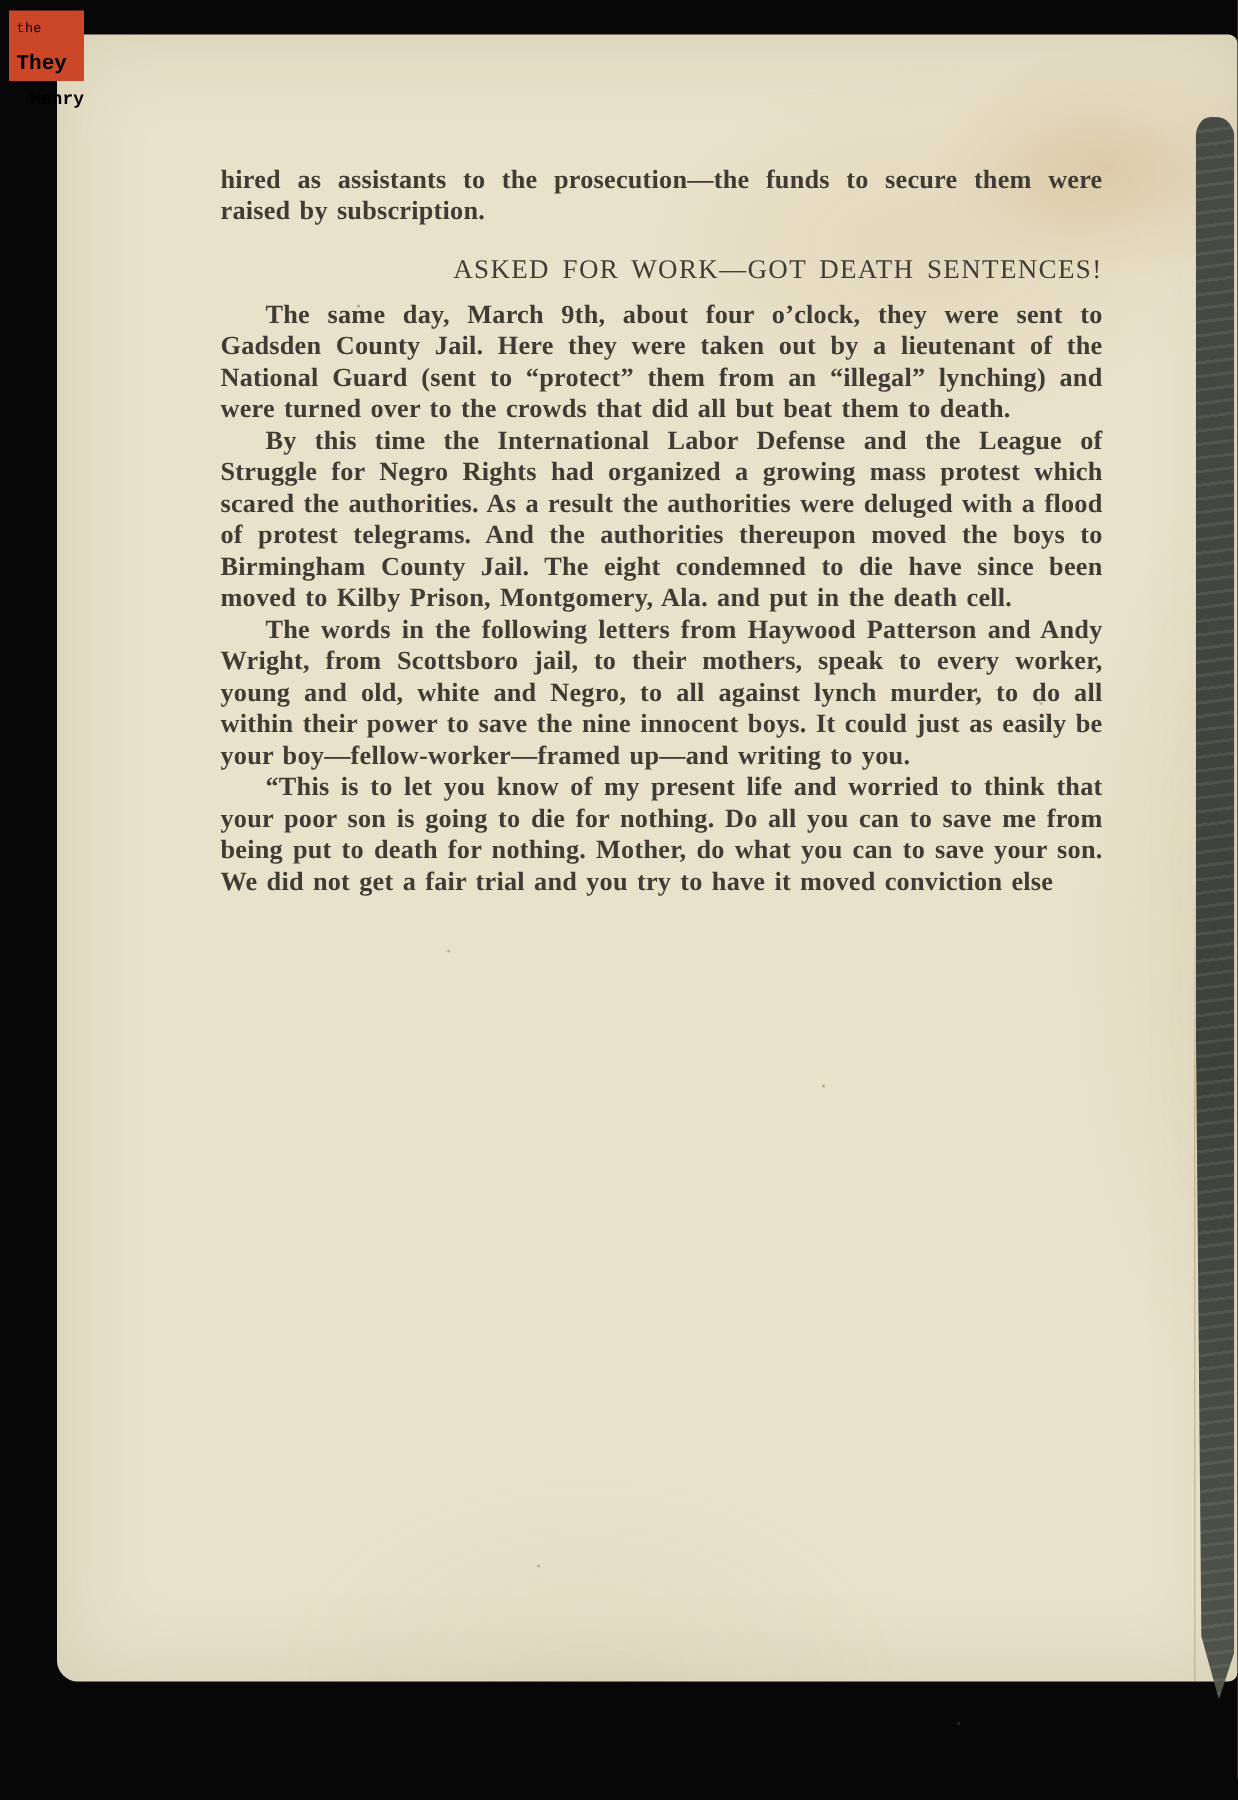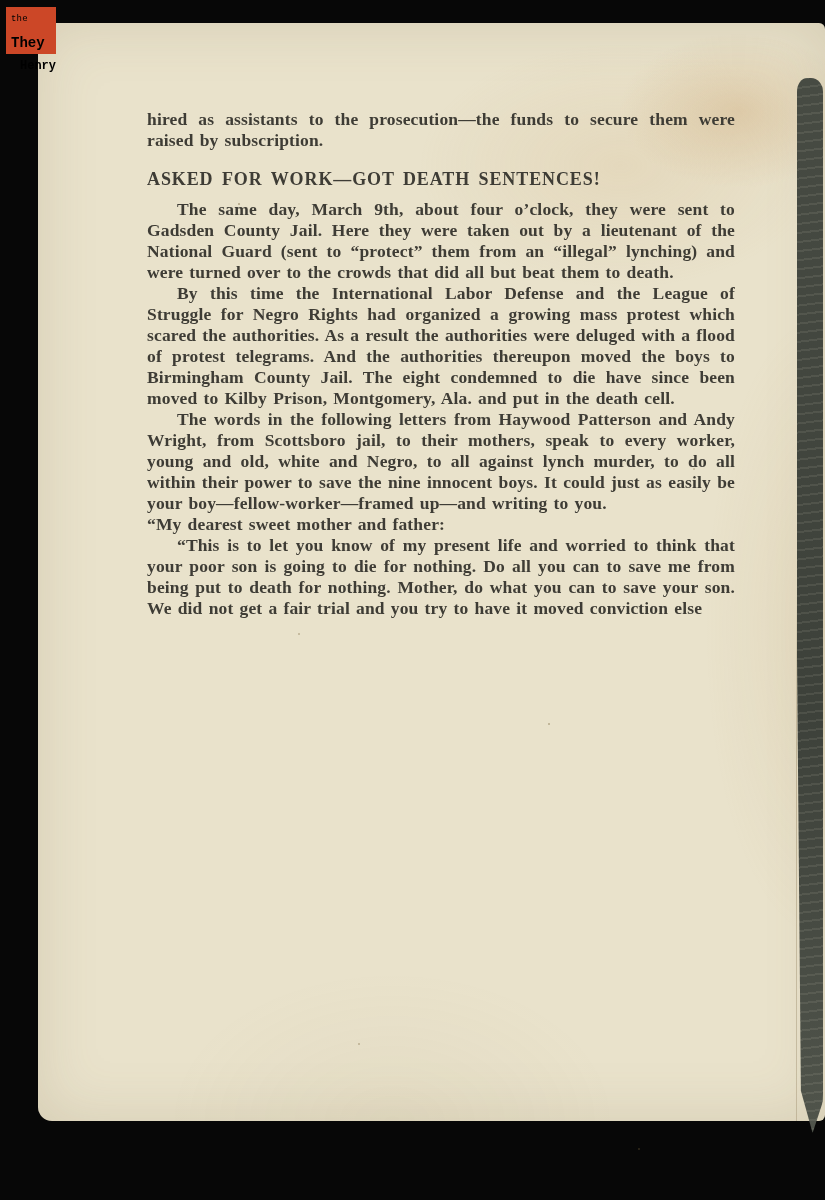--- a/index.html
+++ b/index.html
@@ -88,42 +88,41 @@
     text-align: justify;
     word-spacing: 1.6px;
     letter-spacing: 0.15px;
     text-rendering: optimizeLegibility;
   }
   .text-block p { margin: 0; font-weight: 700; }
   .text-block p.indent { text-indent: 30px; }
   .text-block h2 {
     margin: 18px 0 9px;
     font-size: 18px;
-    font-weight: 700;
-    text-align: left;
+    font-weight: 400;
+    text-align: right;
     letter-spacing: 0.9px;
     word-spacing: 3px;
   }
 </style>
 </head>
 <body>
 
 <div class="stage">
 
   <div class="page">
     <div class="stain"></div>
     <div class="specks"></div>
     <div class="crease"></div>
     <div class="text-block">
         <p class="">hired as assistants to the prosecution—the funds to secure them were raised by subscription.</p>
         <h2>ASKED FOR WORK—GOT DEATH SENTENCES!</h2>
         <p class="indent">The same day, March 9th, about four o’clock, they were sent to Gadsden County Jail.  Here they were taken out by a lieutenant of the National Guard (sent to “protect” them from an “illegal” lynching) and were turned over to the crowds that did all but beat them to death.</p>
         <p class="indent">By this time the International Labor Defense and the League of Struggle for Negro Rights had organized a growing mass protest which scared the authorities.  As a result the authorities were deluged with a flood of protest telegrams.  And the authorities thereupon moved the boys to Birmingham County Jail.  The eight condemned to die have since been moved to Kilby Prison, Montgomery, Ala. and put in the death cell.</p>
         <p class="indent">The words in the following letters from Haywood Patterson and Andy Wright, from Scottsboro jail, to their mothers, speak to every worker, young and old, white and Negro, to all against lynch murder, to do all within their power to save the nine innocent boys.  It could just as easily be your boy—fellow-worker—framed up—and writing to you.</p>
-        <p class="">“My dearest sweet mother and father:</p>
         <p class="indent">“This is to let you know of my present life and worried to think that your poor son is going to die for nothing.  Do all you can to save me from being put to death for nothing.  Mother, do what you can to save your son.  We did not get a fair trial and you try to have it moved conviction else</p>
       </div>
   </div>
 
   <div class="binding"></div>
 
   <div class="logo">
     <span class="logo-the">the</span>
     <span class="logo-henry">Henry</span>
     <span class="logo-ford">They</span>

